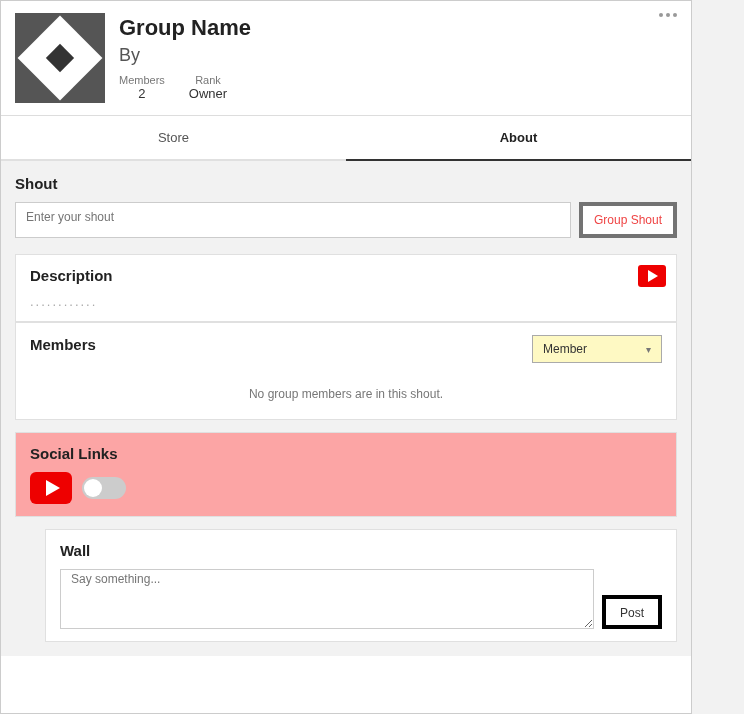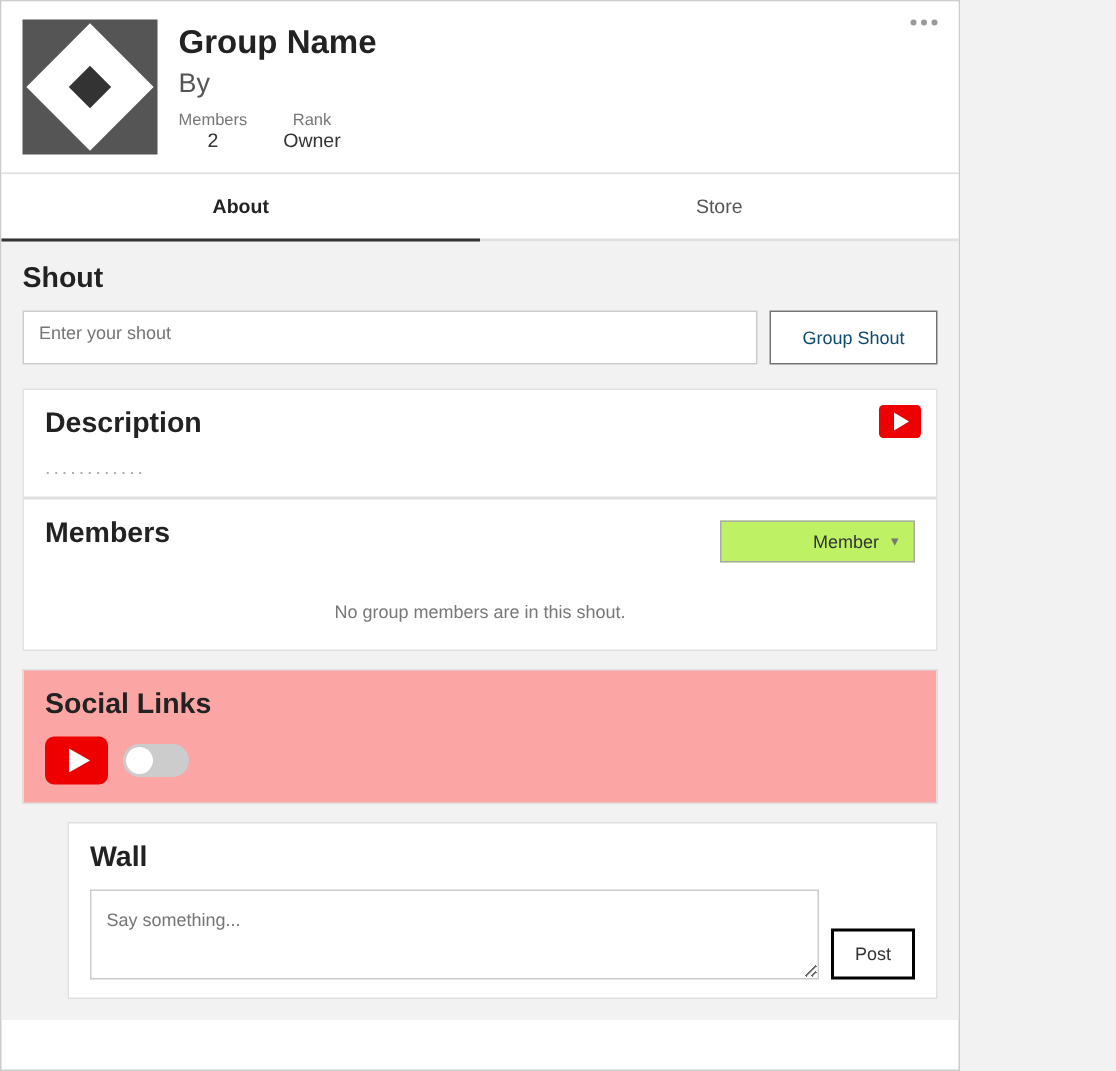--- a/index.html
+++ b/index.html
@@ -6,21 +6,21 @@
     body {
       font-family: Arial, sans-serif;
       background: #f2f2f2;
       width: 744px;
       min-height: 714px;
       color: #333;
       font-size: 13px;
     }
 
     .page-wrapper {
-      width: 640px;
+      width: 692px;
       min-height: 714px;
       background: #fff;
       border: 1px solid #ccc;
       position: relative;
     }
 
     
     .header {
       background: #fff;
       padding: 12px 14px;
@@ -150,21 +150,21 @@
     }
 
     
     .content {
       background: #f2f2f2;
       padding: 14px 14px;
     }
 
     
     .section-title {
-      font-size: 19px;
+      font-size: 15px;
       font-weight: bold;
       color: #222;
       margin-bottom: 10px;
     }
 
     .shout-row {
       display: flex;
       align-items: center;
       gap: 8px;
       margin-bottom: 16px;
@@ -178,26 +178,26 @@
       font-size: 12px;
       color: #aaa;
       resize: none;
       height: 36px;
       outline: none;
       font-family: Arial, sans-serif;
     }
 
     .shout-button {
       background: #fff;
-      border: 1px solid #737373;
-      padding: 7px 21px;
+      border: 4px solid #737373;
+      padding: 7px 11px;
       font-size: 12px;
       cursor: pointer;
       white-space: nowrap;
-      color: #0c4a6e;
+      color: #ef4444;
       height: 36px;
     }
 
     
     .description-section {
       background: #fff;
       padding: 12px 14px;
       border: 1px solid #e0e0e0;
       position: relative;
     }
@@ -242,29 +242,29 @@
 
     .members-header {
       display: flex;
       align-items: center;
       justify-content: space-between;
       margin-bottom: 14px;
     }
 
     .member-dropdown {
       border: 1px solid #aaa;
-      background: #bef264;
+      background: #fef9c3;
       padding: 6px 10px;
       font-size: 12px;
       cursor: pointer;
       display: flex;
       align-items: center;
       gap: 8px;
       min-width: 130px;
-      justify-content: flex-end;
+      justify-content: space-between;
     }
 
     .no-members-text {
       text-align: center;
       color: #777;
       font-size: 12px;
       padding: 10px 0 6px;
     }
 
     
@@ -333,32 +333,32 @@
     .wall-input-row {
       display: flex;
       gap: 8px;
       align-items: flex-end;
       margin-top: 10px;
     }
 
     .wall-textarea {
       flex: 1;
       border: 1px solid #ccc;
-      padding: 12px 10px;
+      padding: 2px 10px;
       font-size: 12px;
       color: #aaa;
       resize: vertical;
       min-height: 60px;
       font-family: Arial, sans-serif;
       outline: none;
     }
 
     .post-button {
       background: #fff;
-      border: 2px solid #000000;
+      border: 4px solid #000000;
       padding: 7px 14px;
       font-size: 12px;
       cursor: pointer;
       color: #333;
       align-self: flex-end;
       height: 34px;
     }
 
     .chevron-down {
       font-size: 10px;
@@ -391,25 +391,25 @@
       </div>
     </div>
     <div class="header-dots">
       <span></span>
         <span></span>
         <span></span>
     </div>
   </div>
 
   <div class="tabs">
+    <div class="tab">
+      <span>Store</span>
+    </div>
     <div class="tab active">
       <span>About</span>
-    </div>
-    <div class="tab">
-      <span>Store</span>
     </div>
   </div>
 
   <div class="content">
 
     <div>
       <div class="section-title">Shout</div>
       <div class="shout-row">
         <textarea class="shout-input" placeholder="Enter your shout" style=""></textarea>
         <button class="shout-button">Group Shout</button>

